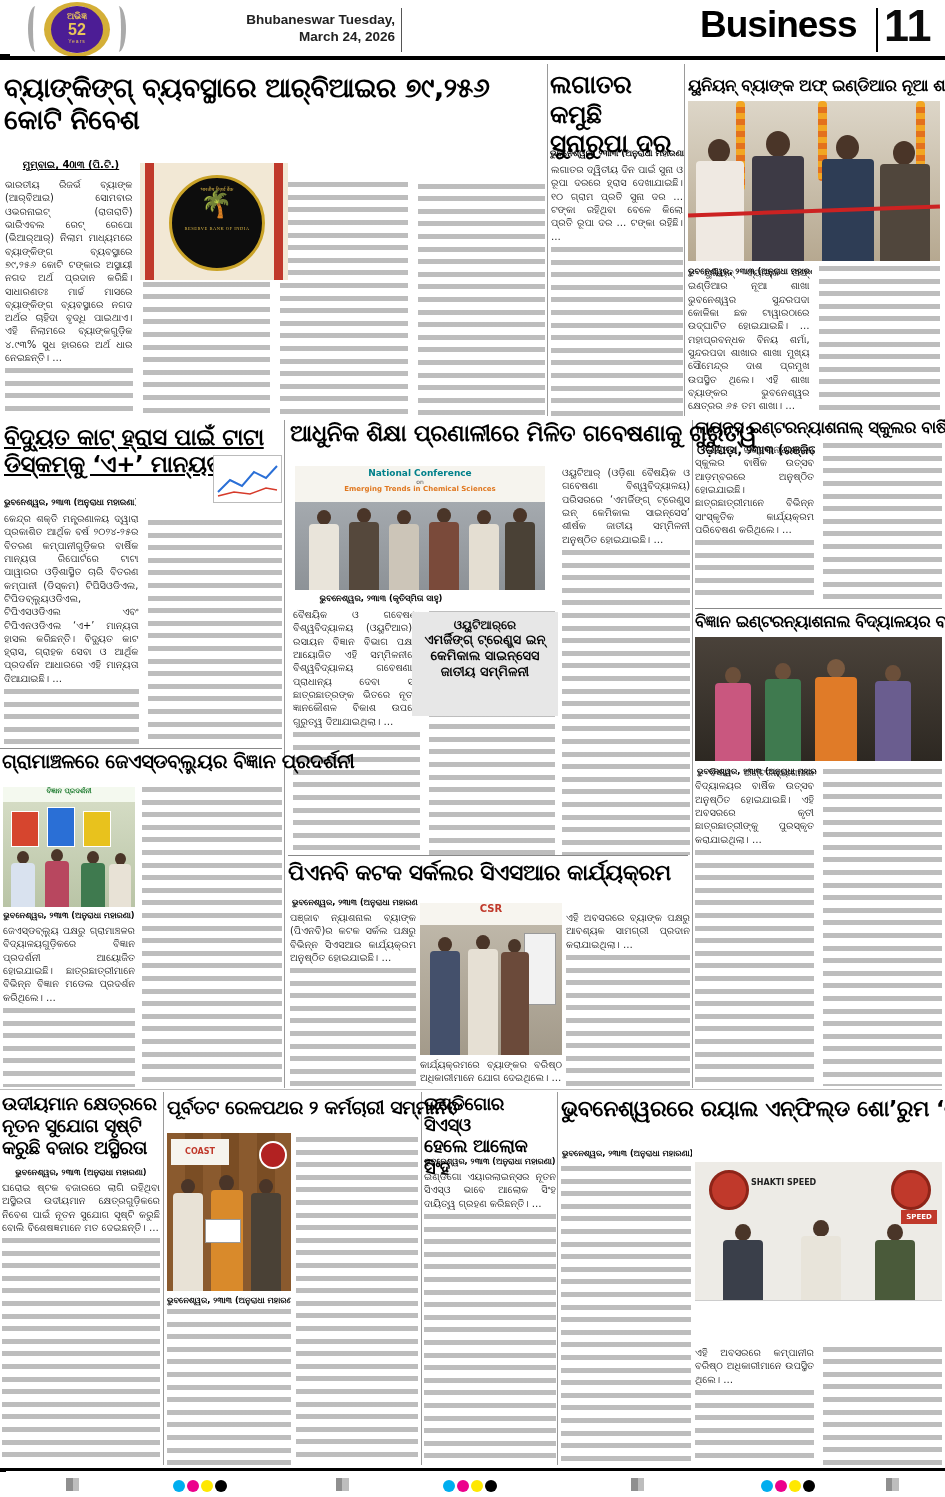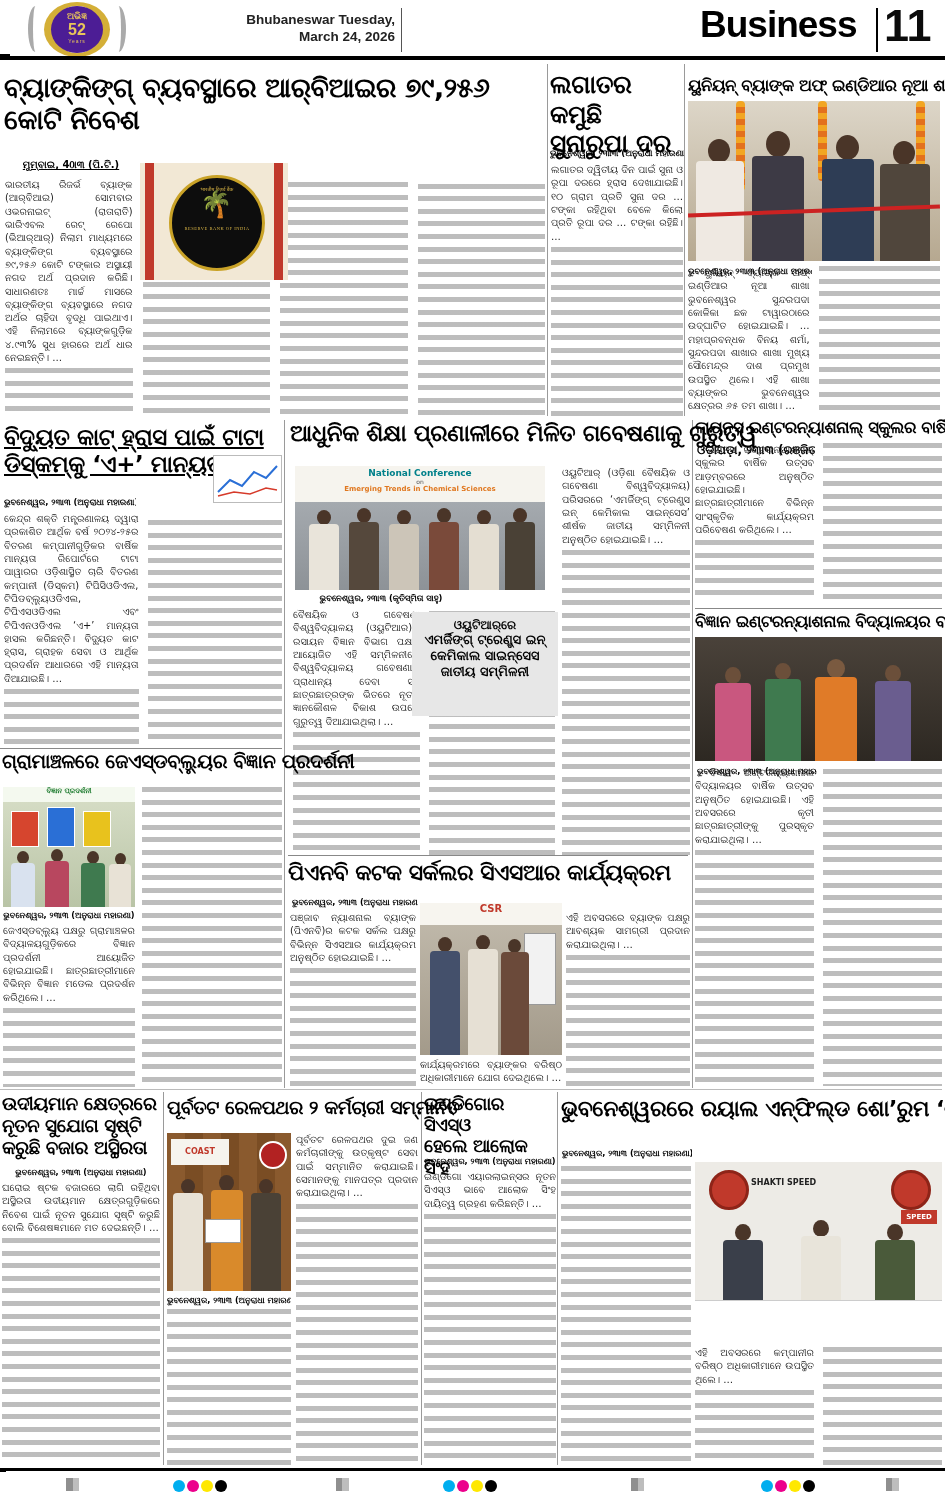--- a/index.html
+++ b/index.html
@@ -256,21 +256,20 @@
     <div class="abs" style="left:92px;top:8px;width:24px;height:24px;border-radius:50%;background:#b22222;border:2px solid #fff;"></div>
     <div class="fig-head" style="left:14px;top:46px;width:14px;height:15px;"></div>
     <div class="fig-body" style="left:6px;top:60px;width:30px;height:98px;background:#e8e2d6;"></div>
     <div class="fig-head" style="left:52px;top:42px;width:15px;height:16px;"></div>
     <div class="fig-body" style="left:44px;top:57px;width:32px;height:101px;background:#d98a2b;"></div>
     <div class="fig-head" style="left:92px;top:46px;width:14px;height:15px;"></div>
     <div class="fig-body" style="left:84px;top:60px;width:30px;height:98px;background:#4a4136;"></div>
     <div class="abs" style="left:38px;top:86px;width:34px;height:22px;background:#fff;border:1px solid #999;"></div>
   </div>
   <div class="bt" style="left:296px;top:1133px;width:122px;height:332px;">
-    <span>ପୂର୍ବତଟ ରେଳପଥର ଦୁଇ ଜଣ କର୍ମଚାରୀଙ୍କୁ ଉତ୍କୃଷ୍ଟ ସେବା ପାଇଁ ସମ୍ମାନିତ କରାଯାଇଛି। ସେମାନଙ୍କୁ ମାନପତ୍ର ପ୍ରଦାନ କରାଯାଇଥିଲା। …</span>
     <div class="greek"></div>
   </div>
   <div class="bl" style="left:167px;top:1295px;width:124px;font-size:8.2px;">ଭୁବନେଶ୍ୱର, ୨୩ା୩ (ଅନୁରାଧା ମହାରଣା)</div>
   <div class="bt" style="left:167px;top:1309px;width:124px;height:156px;">
     <div class="greek" style="margin-top:0;"></div>
   </div>
 
   <div class="h" style="left:424px;top:1093px;width:132px;font-size:18px;">
     <div>ଇଣ୍ଡିଗୋର ସିଏସ୍‌ଓ</div>
     <div>ହେଲେ ଆଲୋକ ସିଂହ</div>

